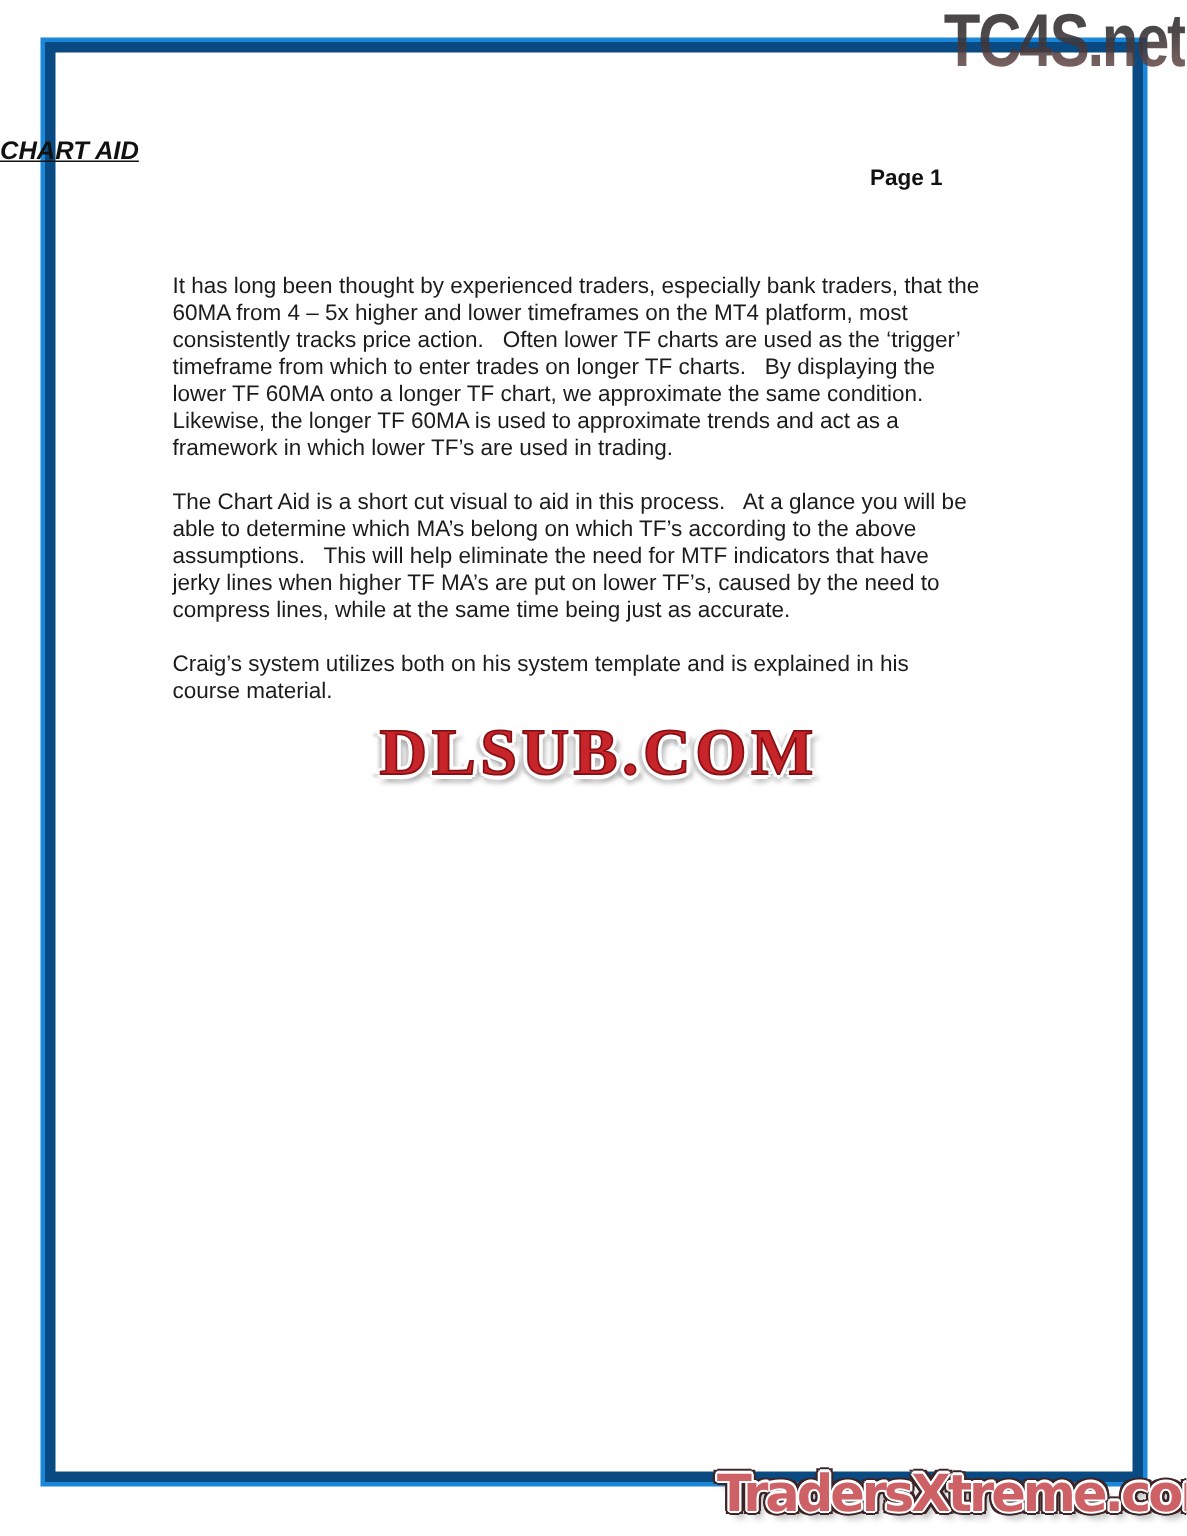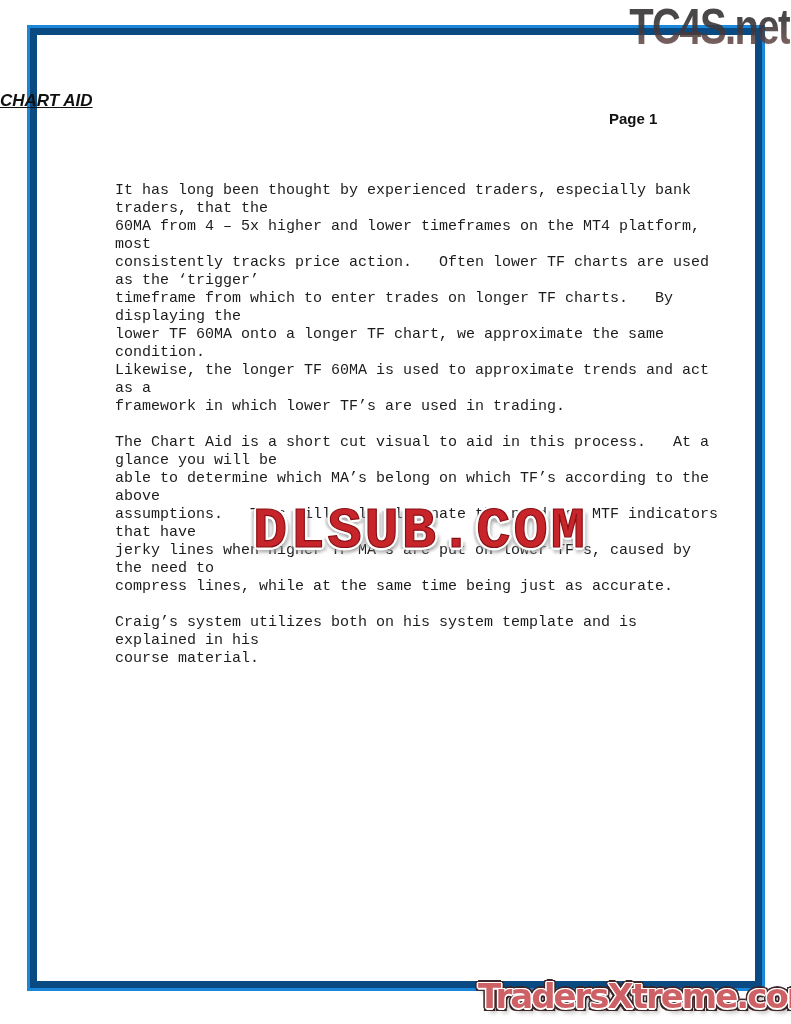--- a/index.html
+++ b/index.html
@@ -62,47 +62,45 @@
     text-decoration: underline;
     color: #111;
   }
   #page-number {
     position: absolute;
     left: 580px;
     top: 110px;
     font-size: 15px;
     font-weight: bold;
     color: #111;
-    margin-left: 29px;
   }
 
   
   #body-text {
     position: absolute;
     left: 115px;
     top: 182px;
     width: 610px;
     font-size: 15px;
     line-height: 18px;
     color: #1c1c1c;
   }
   #body-text p {
     margin: 0 0 18px 0;
     white-space: pre-wrap;
-    font-family: Liberation Mono, monospace;
   }
 
   
   #dlsub-logo {
     position: absolute;
     left: 253px;
-    top: 504px;
-    font-family: Liberation Mono, monospace;
+    top: 480px;
+    font-family: Liberation Serif, serif;
     font-weight: bold;
-    font-size: 57px;
+    font-size: 44px;
     line-height: 1;
     letter-spacing: 3px;
     color: #c8252b;
     -webkit-text-stroke: 1.2px #871014;
     text-shadow:
       -3px 0 0 #ffffff, 3px 0 0 #ffffff, 0 -3px 0 #ffffff, 0 3px 0 #ffffff,
       -2px -2px 0 #ffffff, 2px -2px 0 #ffffff, -2px 2px 0 #ffffff, 2px 2px 0 #ffffff,
       -5px 2px 2px rgba(160,160,160,0.55), 5px 4px 3px rgba(150,150,150,0.55),
       0 6px 3px rgba(150,150,150,0.5);
     z-index: 3;

